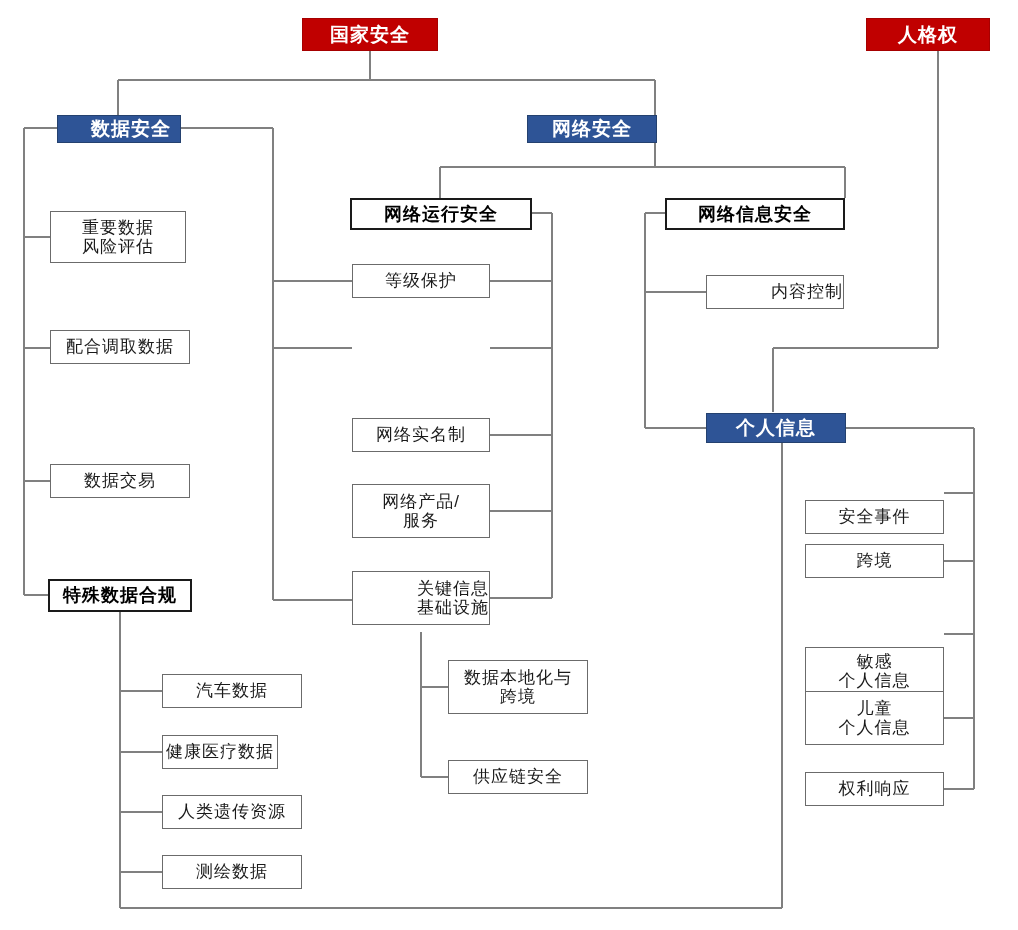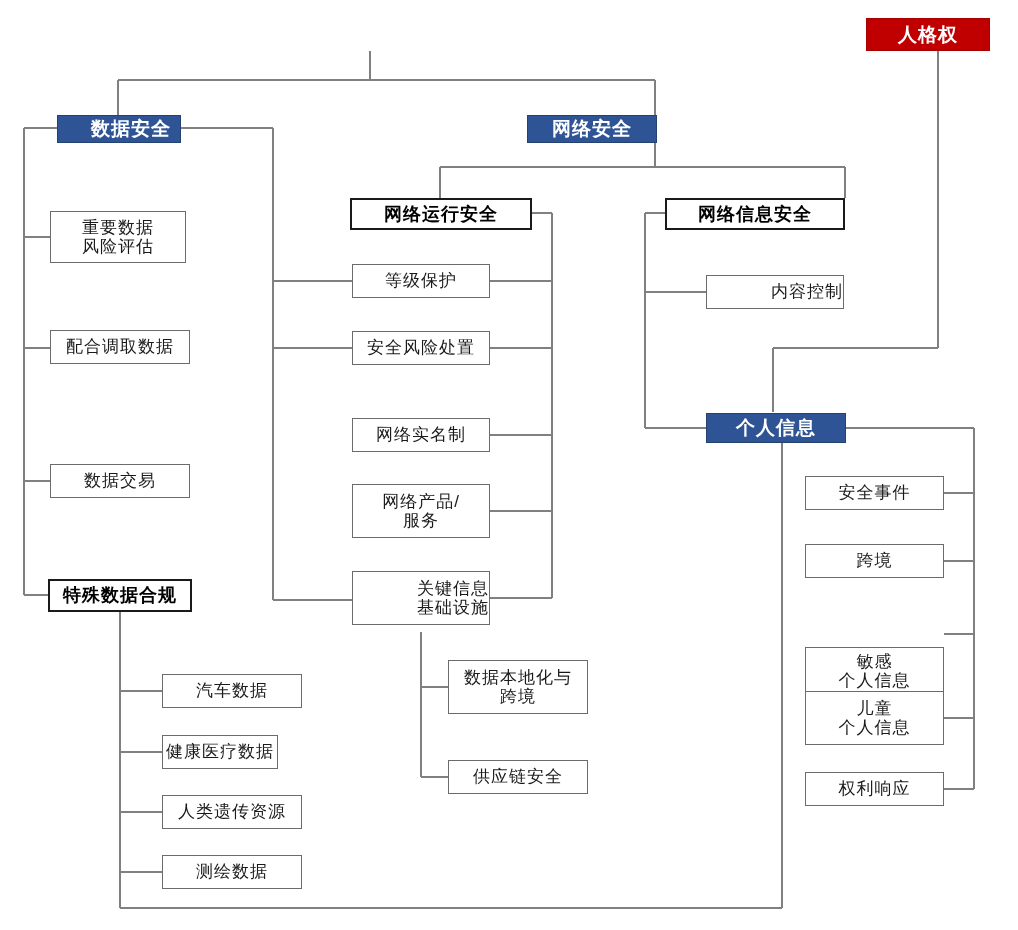--- a/index.html
+++ b/index.html
@@ -81,20 +81,23 @@
       <path d="M845,428 L974,428"></path>
       <path d="M974,428 L974,789"></path>
       <path d="M944,493 L974,493"></path>
       <path d="M944,561 L974,561"></path>
       <path d="M944,634 L974,634"></path>
       <path d="M944,718 L974,718"></path>
       <path d="M944,789 L974,789"></path>
     </g>
   </svg>
 
+  <div class="node lvl-root" style="left:302px;top:18px;width:136px;height:33px;">
+    <span>国家安全</span>
+  </div>
   <div class="node lvl-root" style="left:866px;top:18px;width:124px;height:33px;">
     <span>人格权</span>
   </div>
 
   <div class="node lvl-blue" style="left:57px;top:115px;width:124px;height:28px;padding-left:24px;">
     <span>数据安全</span>
   </div>
   <div class="node lvl-blue" style="left:527px;top:115px;width:130px;height:28px;">
     <span>网络安全</span>
   </div>
@@ -132,23 +135,20 @@
   <div class="node lvl-plain" style="left:162px;top:795px;width:140px;height:34px;">
     <span>人类遗传资源</span>
   </div>
   <div class="node lvl-plain" style="left:162px;top:855px;width:140px;height:34px;">
     <span>测绘数据</span>
   </div>
 
   <div class="node lvl-plain" style="left:352px;top:264px;width:138px;height:34px;">
     <span>等级保护</span>
   </div>
-  <div class="node lvl-plain" style="left:352px;top:331px;width:138px;height:34px;">
-    <span>安全风险处置</span>
-  </div>
   <div class="node lvl-plain" style="left:352px;top:418px;width:138px;height:34px;">
     <span>网络实名制</span>
   </div>
   <div class="node lvl-plain" style="left:352px;top:484px;width:138px;height:54px;">
     <span>网络产品/
 服务</span>
   </div>
   <div class="node lvl-plain" style="left:352px;top:571px;width:138px;height:54px;justify-content:flex-end;">
     <span>关键信息
 基础设施</span>
@@ -159,21 +159,21 @@
 跨境</span>
   </div>
   <div class="node lvl-plain" style="left:448px;top:760px;width:140px;height:34px;">
     <span>供应链安全</span>
   </div>
 
   <div class="node lvl-plain" style="left:706px;top:275px;width:138px;height:34px;justify-content:flex-end;">
     <span>内容控制</span>
   </div>
 
-  <div class="node lvl-plain" style="left:805px;top:476px;width:139px;height:34px;">
+  <div class="node lvl-plain" style="left:805px;top:500px;width:139px;height:34px;">
     <span>安全事件</span>
   </div>
   <div class="node lvl-plain" style="left:805px;top:544px;width:139px;height:34px;">
     <span>跨境</span>
   </div>
   <div class="node lvl-plain" style="left:805px;top:607px;width:139px;height:48px;margin-top:40px;">
     <span>敏感
 个人信息</span>
   </div>
   <div class="node lvl-plain" style="left:805px;top:691px;width:139px;height:54px;">

